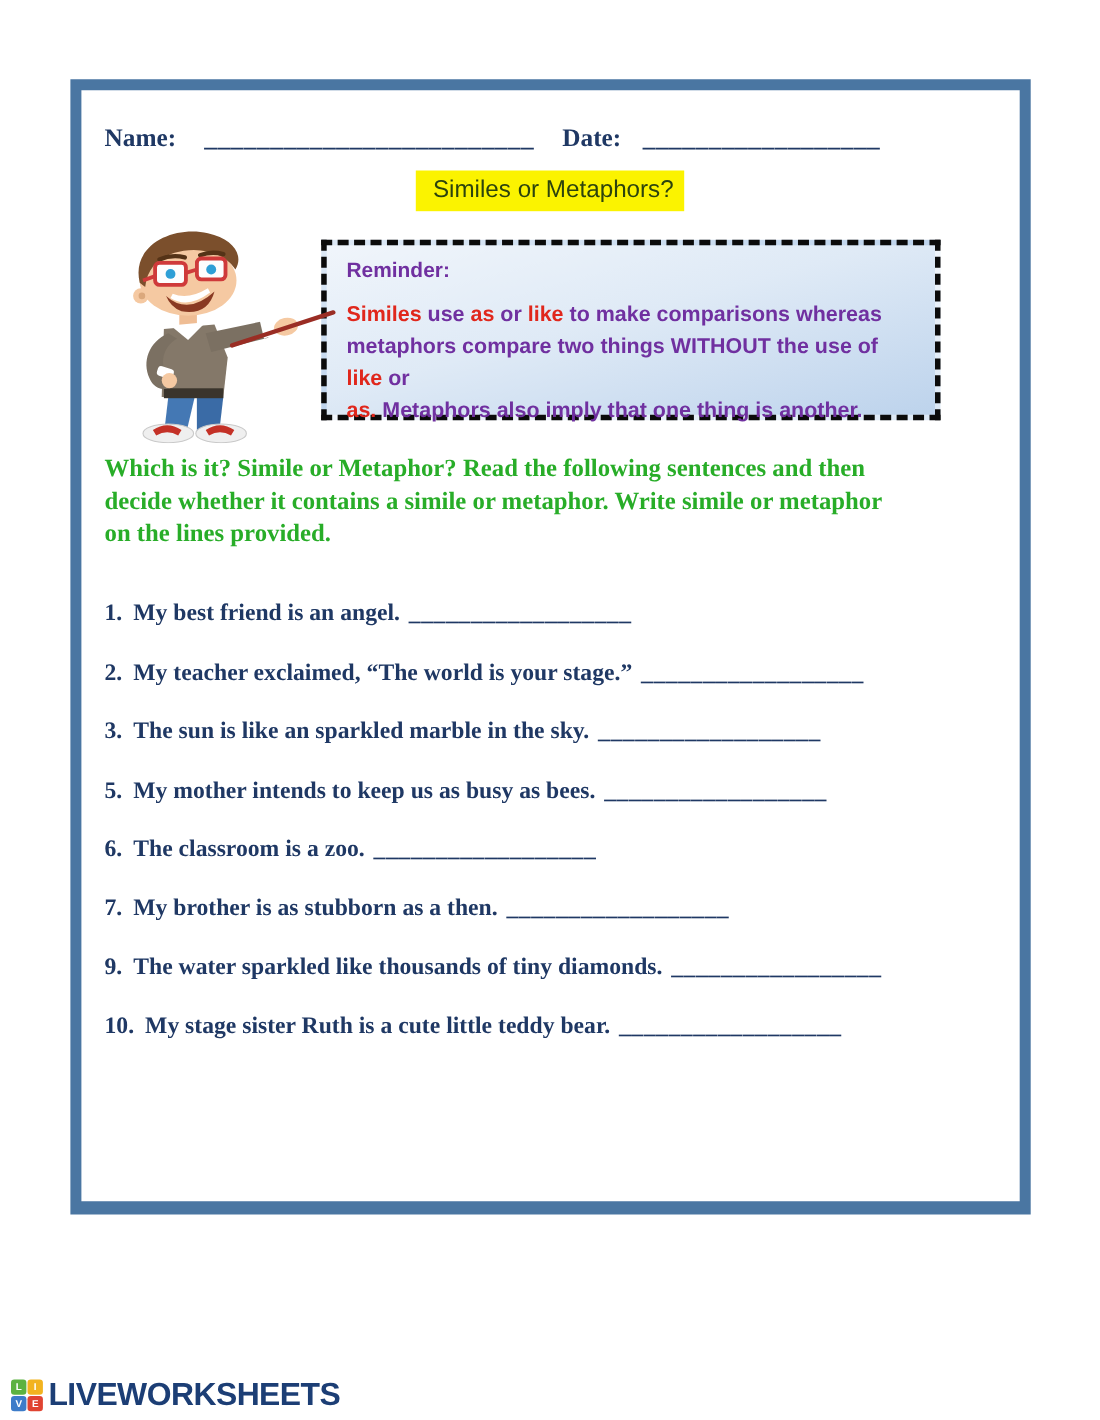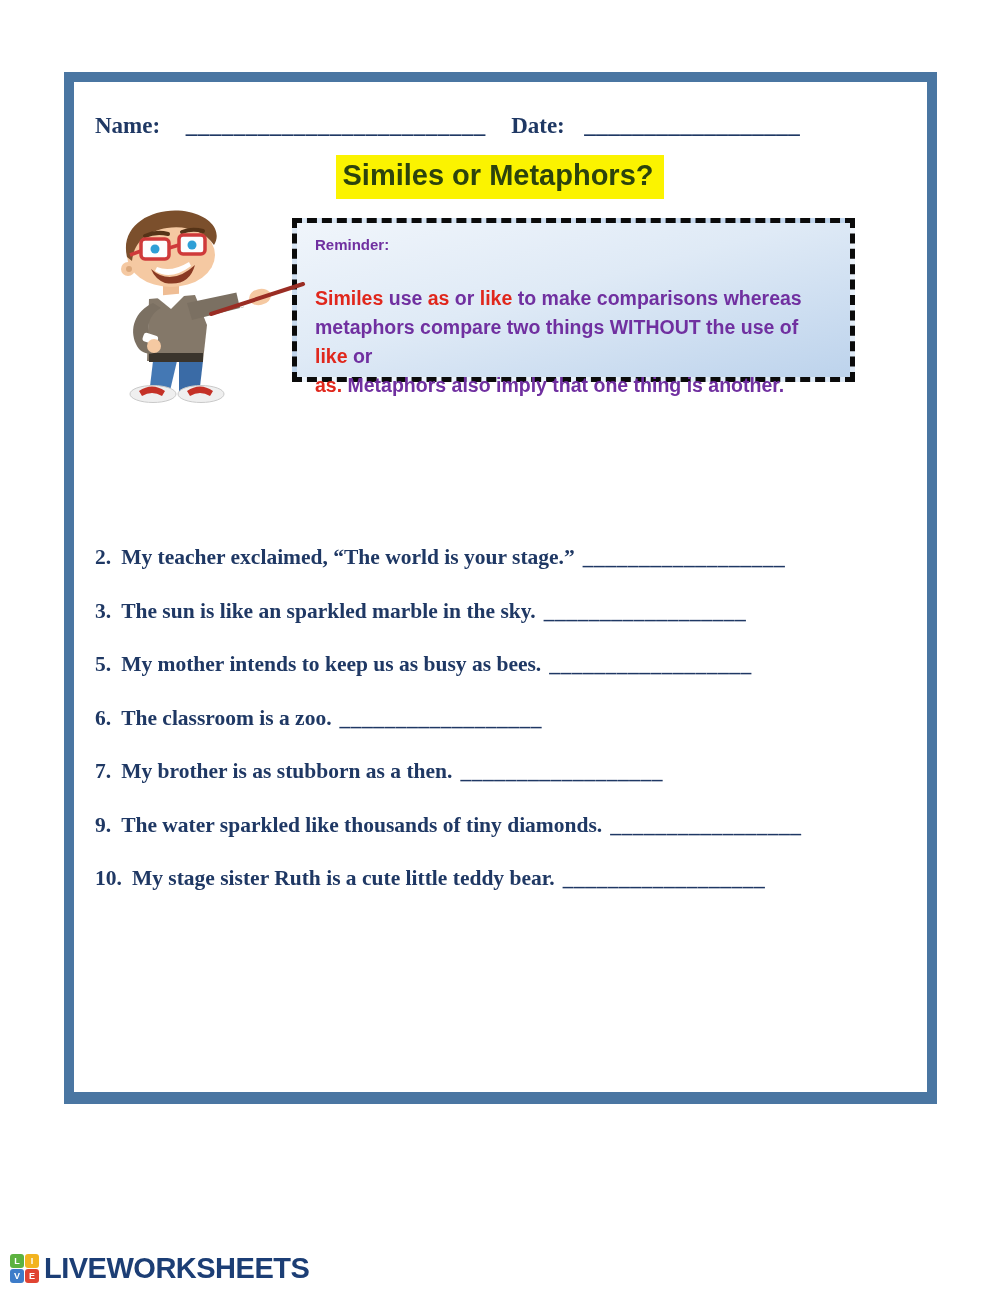--- a/index.html
+++ b/index.html
@@ -20,34 +20,34 @@
     font-size:23px;font-weight:bold;color:var(--navy,#1f3864);
     white-space:nowrap;
   }
   .header-line .blank{letter-spacing:0.5px;}
   .header-line .gap{display:inline-block;width:14px;}
 
   .title-wrap{position:absolute;left:0;top:155px;width:1000px;text-align:center;}
   .title{
     display:inline-block;background:var(--highlight,#fbf300);
     color:var(--title_text,#2c430d);
-    font-family:"Liberation Sans", sans-serif;font-size:29px;font-weight:700;
-    padding:4px 10px 7px 6px;
+    font-family:"Liberation Sans", sans-serif;font-size:22px;font-weight:400;
+    padding:4px 10px 7px 16px;
   }
 
   .illustration{position:absolute;left:93px;top:203px;width:235px;height:200px;z-index:3;}
 
   .reminder{
     position:absolute;left:292px;top:218px;width:563px;height:164px;box-sizing:border-box;
     border:5px dashed #0b0b0b;
     background:linear-gradient(165deg,#f0f5fb 0%,#dfeaf6 45%,#bdd3ec 100%);
     padding:13px 18px;z-index:1;
     font-family:"Liberation Sans", sans-serif;font-weight:bold;
   }
-  .reminder-heading{color:var(--purple,#7030a0);font-size:15px;margin-bottom:31px;}
+  .reminder-heading{color:var(--purple,#7030a0);font-size:19px;margin-bottom:14px;}
   .reminder-body{font-size:19.5px;line-height:29px;}
   .reminder-body .purple{color:var(--purple,#7030a0);}
   .reminder-body .red{color:var(--red,#e02a1e);margin-top:27px;}
 
   .instructions{
     position:absolute;left:95px;top:411px;width:820px;
     color:var(--green,#28ad28);font-size:22.5px;font-weight:bold;line-height:29.5px;
   }
 
   .questions{position:absolute;left:95px;top:546px;width:810px;}
@@ -142,22 +142,28 @@
     <path d="M62,68 Q78,78 98,63 L96,59 Q78,70 64,64 Z" fill="#ffffff"></path>
 
     <line x1="118" y1="111" x2="210" y2="81" stroke="#9a2d24" stroke-width="4" stroke-linecap="round"></line>
   </svg>
 
   <div class="reminder">
     <div class="reminder-heading">Reminder:</div>
     <div class="reminder-body" id="reminder-body"><span class="red">Similes</span><span class="purple"> use </span><span class="red">as</span><span class="purple"> or </span><span class="red">like</span><span class="purple"> to make comparisons whereas</span><br><span class="purple">metaphors compare two things WITHOUT the use of </span><span class="red">like</span><span class="purple"> or</span><br><span class="red">as.</span><span class="purple">  Metaphors also imply that one thing is another.</span></div>
   </div>
 
+  <div class="instructions" id="instructions">
+      <div>Which is it?  Simile or Metaphor? Read the following sentences and then</div>
+      <div>decide whether it contains a simile or metaphor.  Write simile or metaphor</div>
+      <div>on the lines provided.</div>
+    </div>
 
   <div class="questions" id="questions">
+      <div class="q"><span class="q-num">1.</span><span class="q-text">My best friend is an angel.</span><span class="q-blank">__________________</span></div>
       <div class="q"><span class="q-num">2.</span><span class="q-text">My teacher exclaimed, “The world is your stage.”</span><span class="q-blank">__________________</span></div>
       <div class="q"><span class="q-num">3.</span><span class="q-text">The sun is like an sparkled marble in the sky.</span><span class="q-blank">__________________</span></div>
       <div class="q"><span class="q-num">5.</span><span class="q-text">My mother intends to keep us as busy as bees.</span><span class="q-blank">__________________</span></div>
       <div class="q"><span class="q-num">6.</span><span class="q-text">The classroom is a zoo.</span><span class="q-blank">__________________</span></div>
       <div class="q"><span class="q-num">7.</span><span class="q-text">My brother is as stubborn as a then.</span><span class="q-blank">__________________</span></div>
       <div class="q"><span class="q-num">9.</span><span class="q-text">The water sparkled like thousands of tiny diamonds.</span><span class="q-blank">_________________</span></div>
       <div class="q"><span class="q-num">10.</span><span class="q-text">My stage sister Ruth is a cute little teddy bear.</span><span class="q-blank">__________________</span></div>
     </div>
 
   <div class="footer">

